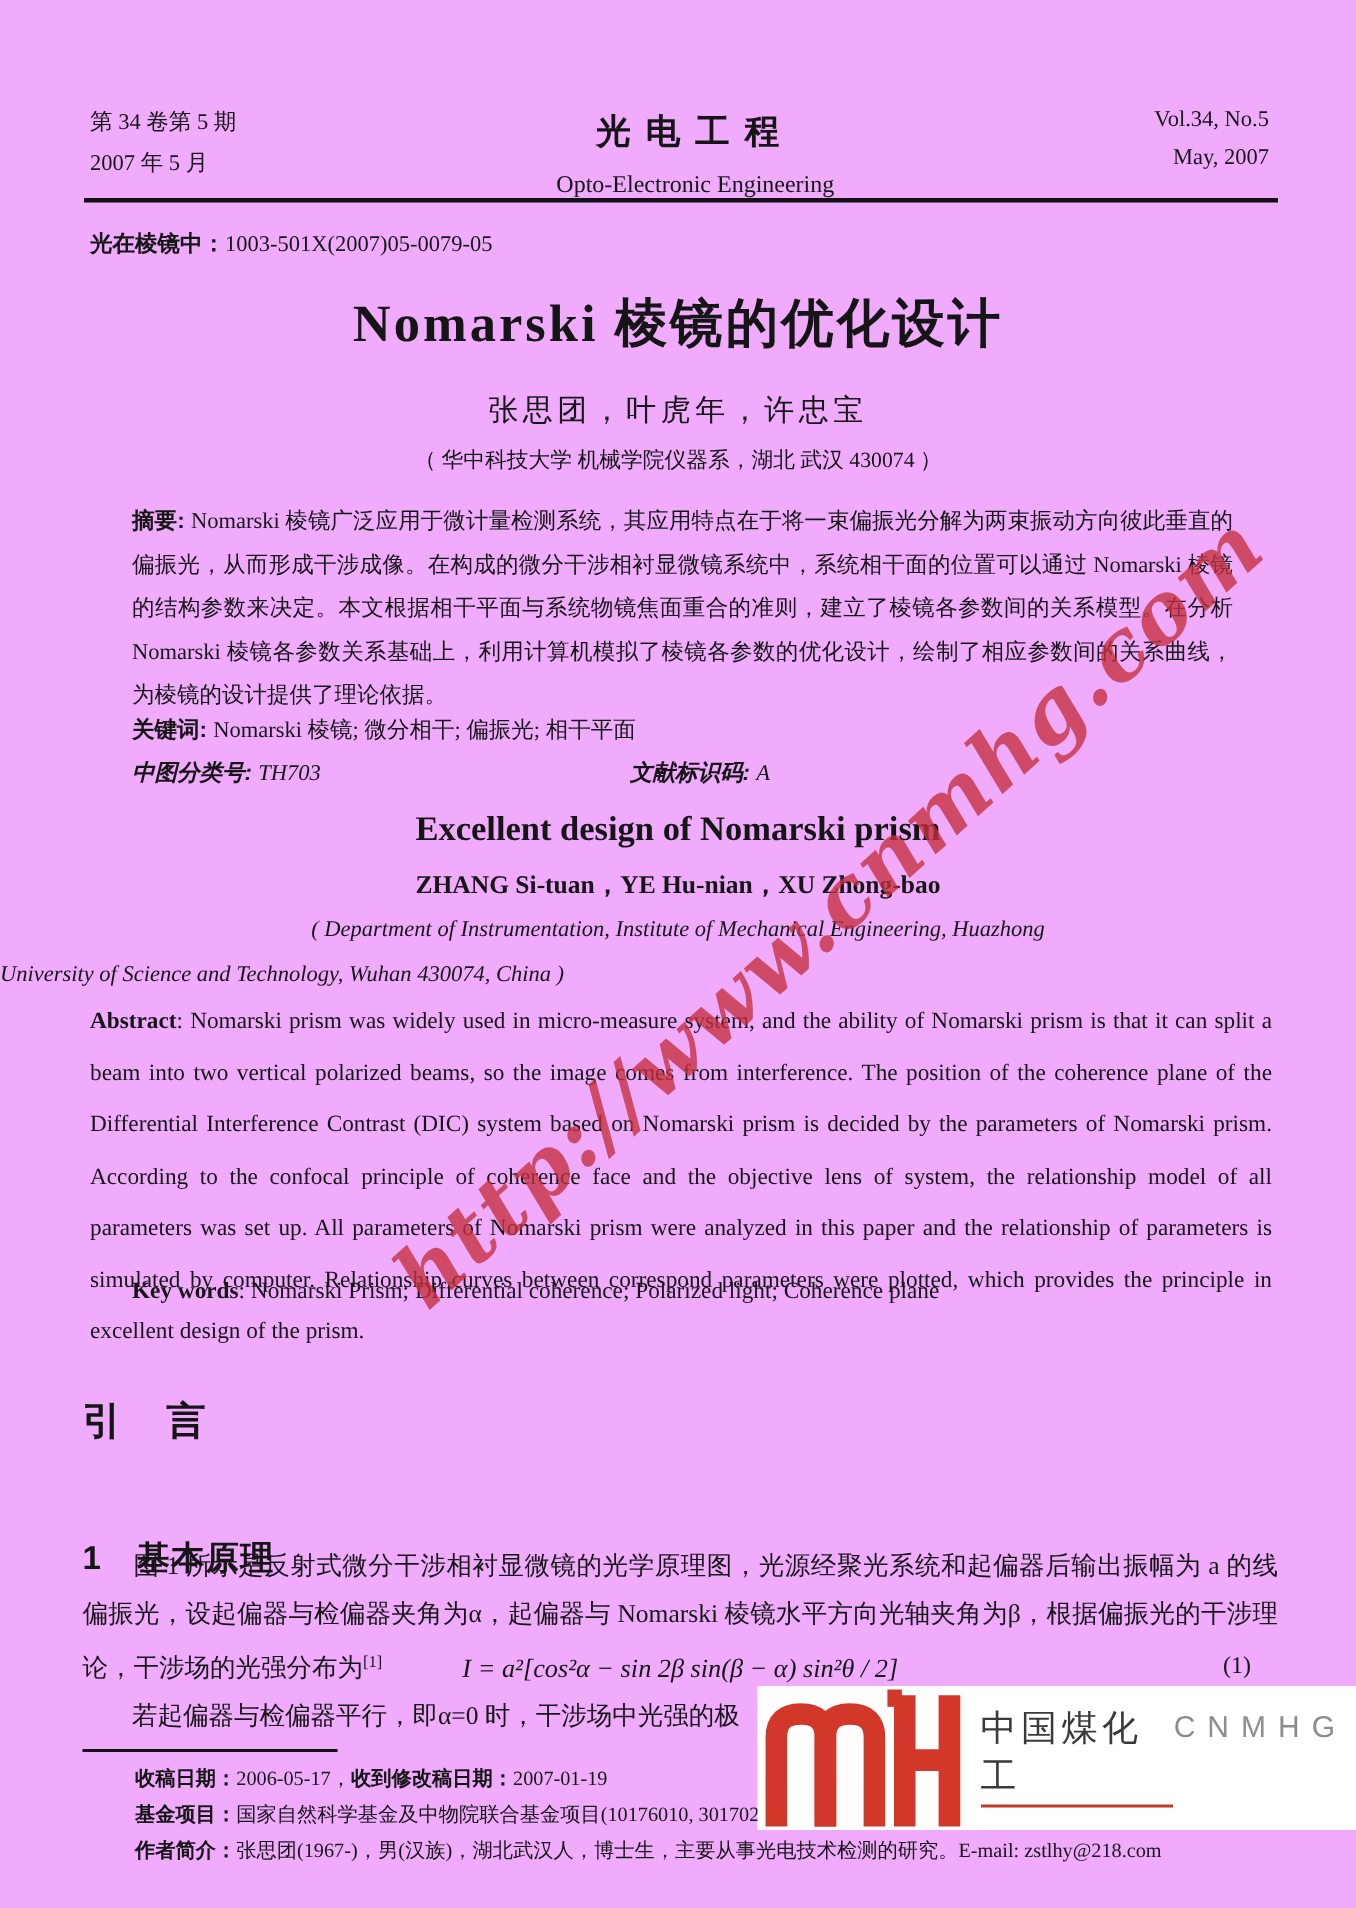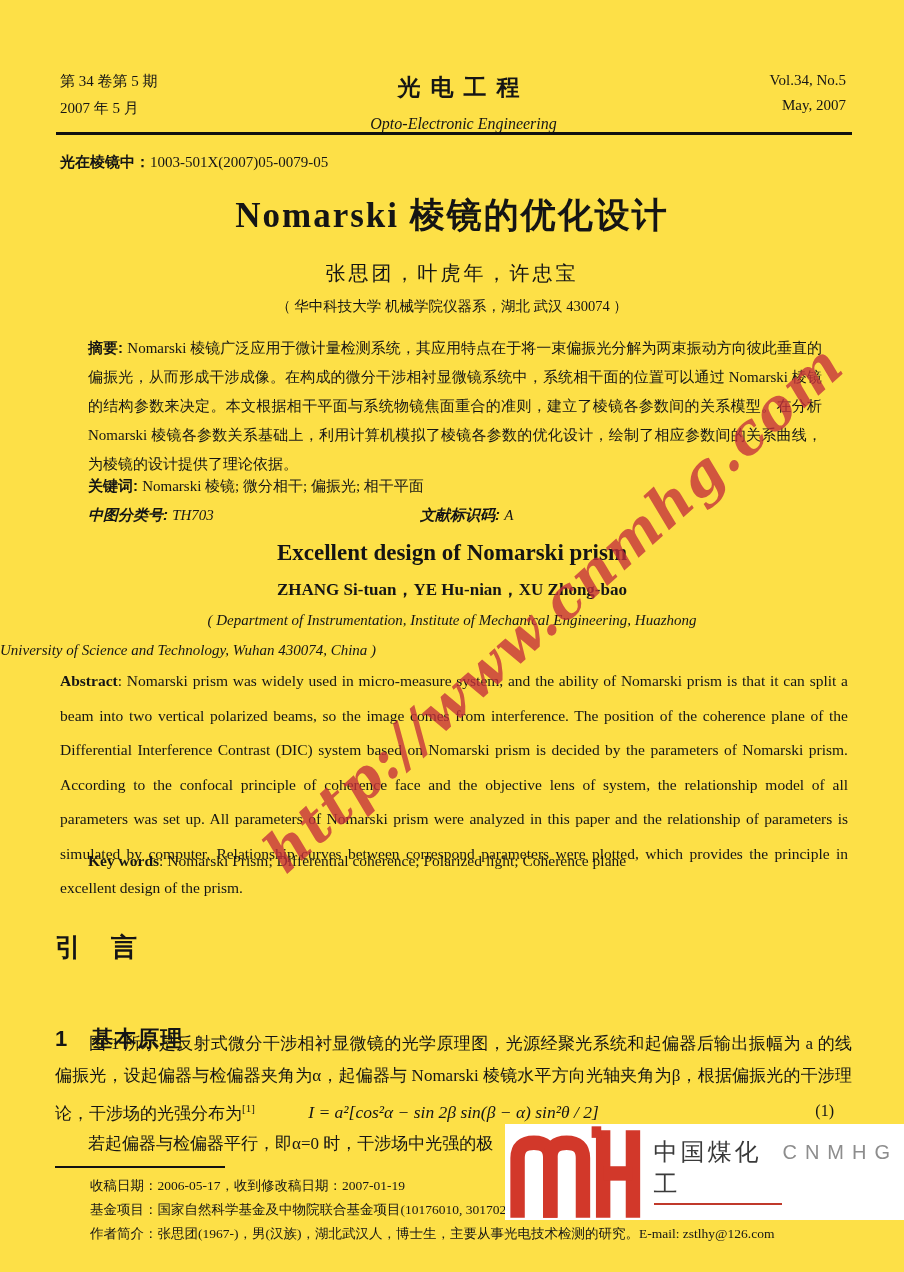--- a/index.html
+++ b/index.html
@@ -1,26 +1,26 @@
 <!DOCTYPE html>
 <html><head>
 <meta charset="utf-8">
 <style>
   html,body{margin:0;padding:0;background:#e8e8e8;}
-  .page{position:relative;width:904px;height:1272px;background:#fde047;overflow:hidden;
+  .page{position:relative;width:904px;height:1272px;background:#f0abfc;overflow:hidden;
         font-family:"Liberation Serif", serif;color:#151515;}
 
   
   .header{position:absolute;top:72px;left:60px;right:58px;display:flex;justify-content:space-between;align-items:flex-start;}
   .hdr-col{display:flex;flex-direction:column;gap:8px;font-size:15px;}
   .hdr-left{text-align:left;}
   .hdr-center{text-align:center;}
   .hdr-right{text-align:right;}
   .journal-cn{font-size:23px;font-weight:bold;letter-spacing:10px;}
-  .journal-en{font-size:16px;margin-top:4px;font-style:italic;}
+  .journal-en{font-size:16px;margin-top:4px;}
   .rule{position:absolute;top:132px;left:56px;right:52px;height:3px;background:#111;}
 
   
   .article-id{position:absolute;top:153px;left:60px;font-size:15px;}
   .article-id b{font-family:"Liberation Sans",sans-serif;}
 
   
   .title-cn{position:absolute;top:192px;left:0;right:0;text-align:center;font-size:35px;font-weight:bold;letter-spacing:2px;}
   .authors-cn{position:absolute;top:260px;left:0;right:0;text-align:center;font-size:20px;letter-spacing:3px;}
   .affil-cn{position:absolute;top:297px;left:0;right:0;text-align:center;font-size:14.5px;}
@@ -51,21 +51,21 @@
   .eq-row{position:absolute;top:1102px;left:55px;right:52px;height:26px;}
   .eq{position:absolute;left:0;right:0;text-align:center;font-size:17.5px;font-style:italic;}
   .eq-no{position:absolute;right:18px;top:0;font-size:16px;}
   .p-s2{position:absolute;top:1132px;left:55px;right:52px;height:26px;font-size:17px;font-family:Liberation Serif, serif;}
   .p-s2 .part1{position:absolute;left:33px;}
   .p-s2 .part2{position:absolute;right:4px;}
 
   
   .foot-rule{position:absolute;top:1166px;left:55px;width:170px;height:2px;background:#111;}
   .footnotes{position:absolute;top:1174px;left:90px;right:52px;font-size:13.5px;line-height:24px;}
-  .footnotes .lab{font-family:"Liberation Sans",sans-serif;font-weight:normal;}
+  .footnotes .lab{font-family:"Liberation Sans",sans-serif;font-weight:bold;}
 
   
   .watermark{position:absolute;left:185px;top:598px;width:680px;height:70px;line-height:70px;
              text-align:center;font-family:"DejaVu Serif",serif;font-style:italic;font-weight:600;
              font-size:56px;letter-spacing:2px;color:#c5303c;opacity:0.78;
              transform:rotate(-42deg);transform-origin:center;z-index:5;pointer-events:none;}
 
   
   .logo{position:absolute;left:505px;top:1124px;display:flex;align-items:flex-start;z-index:6;background:#fff;padding:2px 6px 2px 2px;}
   .logo-mark{width:138px;height:92px;}
@@ -148,21 +148,21 @@
 
   <div class="foot-rule"></div>
   <div class="footnotes">
     <div>
       <span class="lab">收稿日期：</span><span>2006-05-17，</span><span class="lab">收到修改稿日期：</span><span>2007-01-19</span>
     </div>
     <div>
       <span class="lab">基金项目：</span><span>国家自然科学基金及中物院联合基金项目(10176010, 30170276)</span>
     </div>
     <div>
-      <span class="lab">作者简介：</span><span>张思团(1967-)，男(汉族)，湖北武汉人，博士生，主要从事光电技术检测的研究。E-mail: zstlhy@126.com</span>
+      <span class="lab">作者简介：</span><span>张思团(1967-)，男(汉族)，湖北武汉人，博士生，主要从事光电技术检测的研究。E-mail: zstlhy@218.com</span>
     </div>
   </div>
 
   <div class="watermark">http://www.cnmhg.com</div>
 
   <div class="logo">
     <svg class="logo-mark" viewBox="0 0 140 95" xmlns="http://www.w3.org/2000/svg">
       <g stroke="#d2382a" stroke-width="15" fill="none">
         <path d="M11,95 V33 Q11,17 28,17 Q45,17 45,33 V95"></path>
         <path d="M45,95 V33 Q45,17 62,17 Q79,17 79,33 V95"></path>

